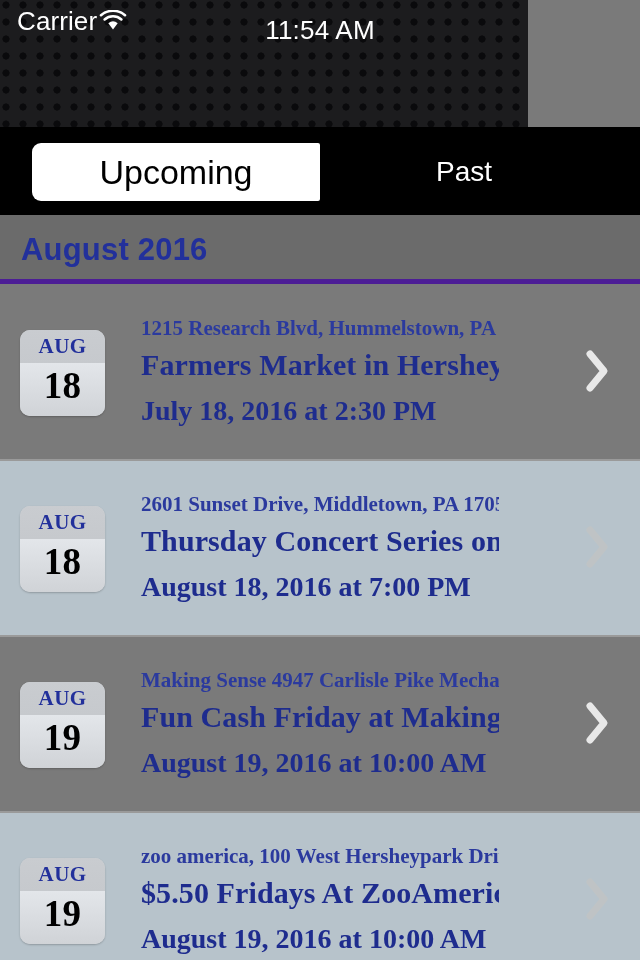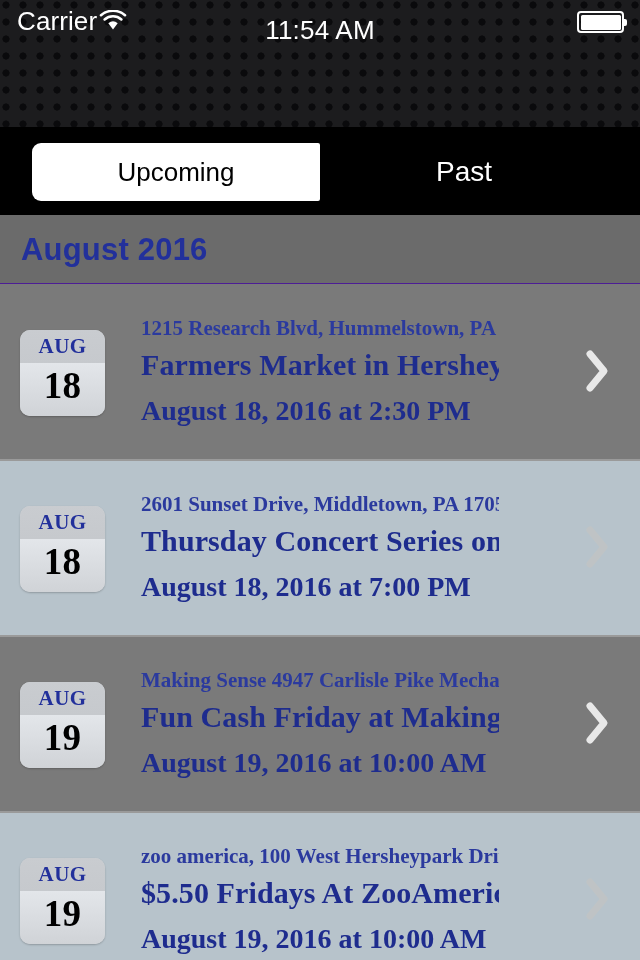--- a/index.html
+++ b/index.html
@@ -20,21 +20,21 @@
     width: 640px;
     height: 960px;
     overflow: hidden;
     background: #7a7a7a;
   }
 
   
   .navwrap {
     position: absolute;
     left: 0; top: 0;
-    width: 640px;
+    width: 528px;
     height: 127px;
     background-color: #1c1c1e;
     background-image:
       radial-gradient(circle at 4px 4px, #0a0a0c 3.3px, rgba(10,10,12,0) 3.9px);
     background-size: 17px 17px;
     background-position: 2px 1px;
     overflow: hidden;
   }
 
   .statusbar {
@@ -136,21 +136,21 @@
     width: 288px; height: 58px;
     background: #ffffff;
     border-radius: 9px 2px 2px 9px;
     box-sizing: border-box;
   }
   .seg-pill-label {
     position: absolute;
     left: 0; top: 13px;
     width: 288px;
     text-align: center;
-    font-size: 26px;
+    font-size: 34px;
     color: #000000;
     line-height: 32px;
     white-space: nowrap;
   }
   .seg-past {
     position: absolute;
     left: 320px; top: 29px;
     width: 288px;
     text-align: center;
     font-size: 28px;
@@ -160,21 +160,21 @@
     white-space: nowrap;
   }
 
   
   .section-header {
     position: absolute;
     left: 0; top: 215px;
     width: 640px;
     height: 69px;
     background: #6b6b6b;
-    border-bottom: 1px solid #4c1d95;
+    border-bottom: 5px solid #4c1d95;
     box-sizing: border-box;
   }
   .section-header-label {
     position: absolute;
     left: 21px; top: 17px;
     font-size: 31px;
     font-weight: bold;
     color: #22309b;
     line-height: 36px;
     letter-spacing: 0.2px;
@@ -336,21 +336,21 @@
     <div class="row dark">
       <div class="badge">
         <div class="badge-top"></div>
         <div class="badge-bot"></div>
         <div class="badge-mon">AUG</div>
         <div class="badge-day">18</div>
       </div>
       <div class="row-text">
         <div class="row-address">1215 Research Blvd, Hummelstown, PA 170⋯</div>
         <div class="row-title">Farmers Market in Hershey</div>
-        <div class="row-date">August 18, 2016 at 2:30 PM</div>
+        <div class="row-date">July 18, 2016 at 2:30 PM</div>
       </div>
       <svg class="row-chev" viewBox="0 0 30 48">
         <path d="M8 7 L22 24 L8 41" stroke="#e8e8e8" stroke-width="7" fill="none" stroke-linecap="round" stroke-linejoin="round"></path>
       </svg>
     </div>
 
     <div class="row light">
       <div class="badge">
         <div class="badge-top"></div>
         <div class="badge-bot"></div>

